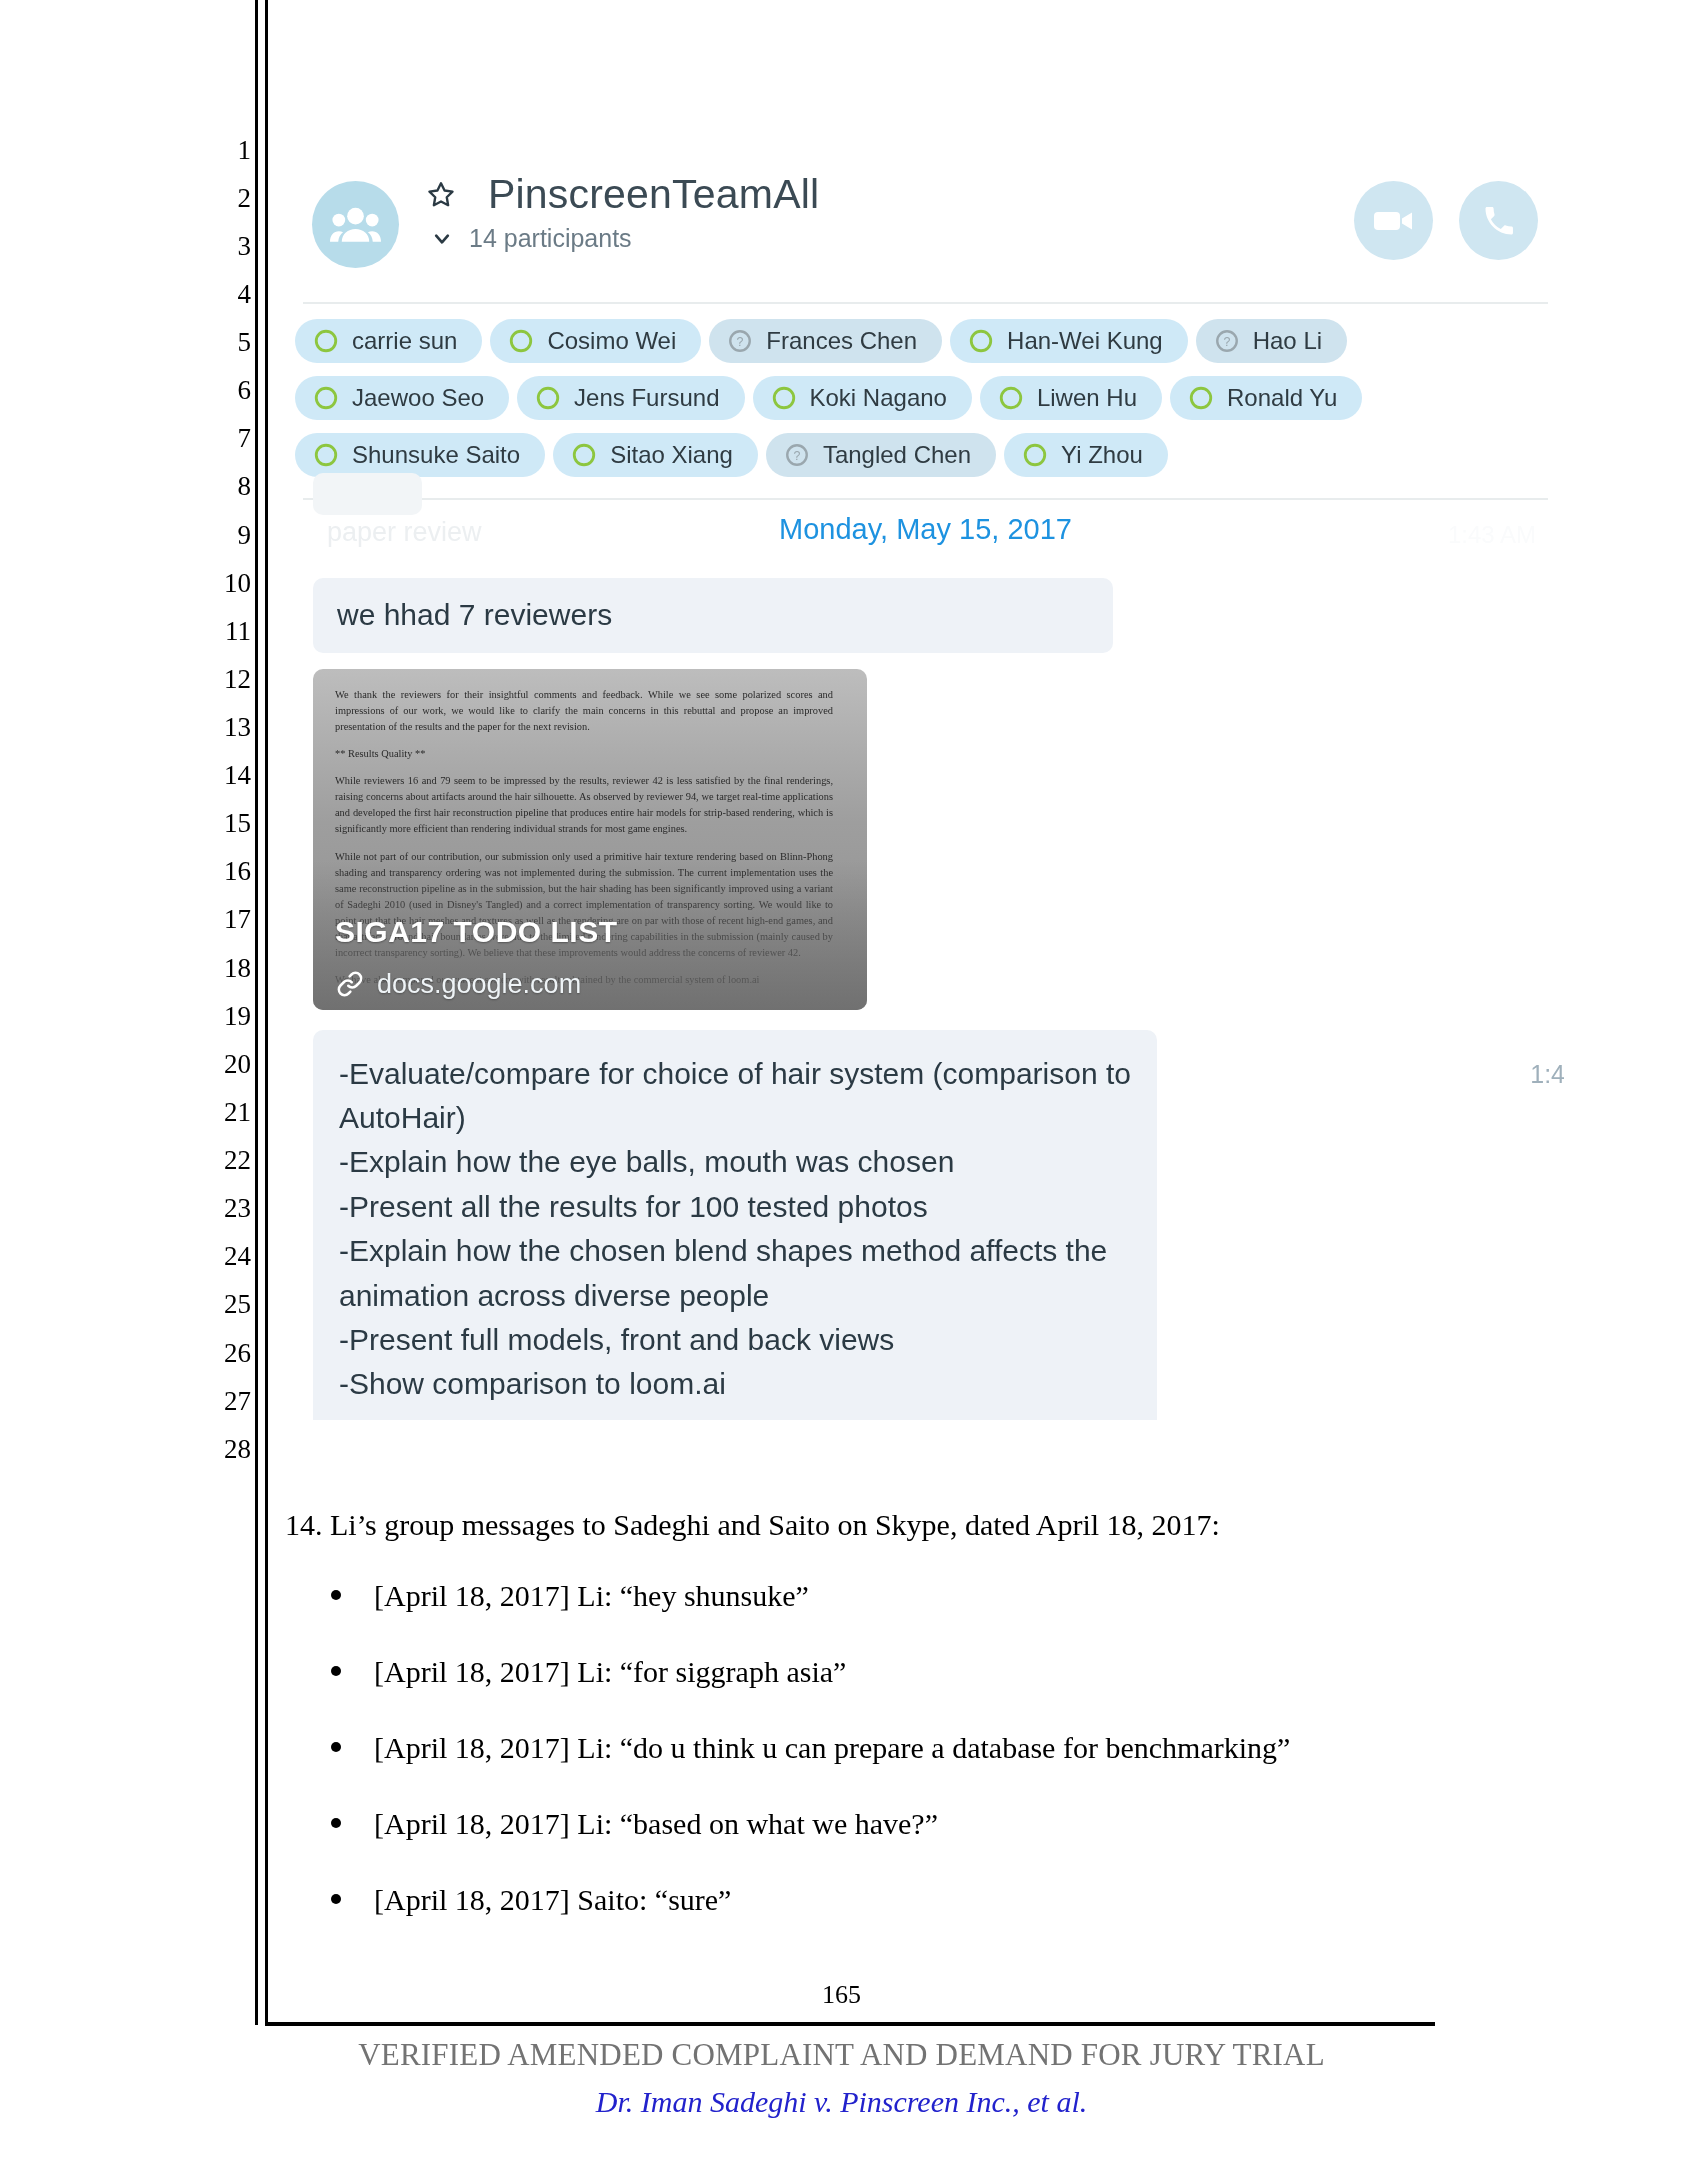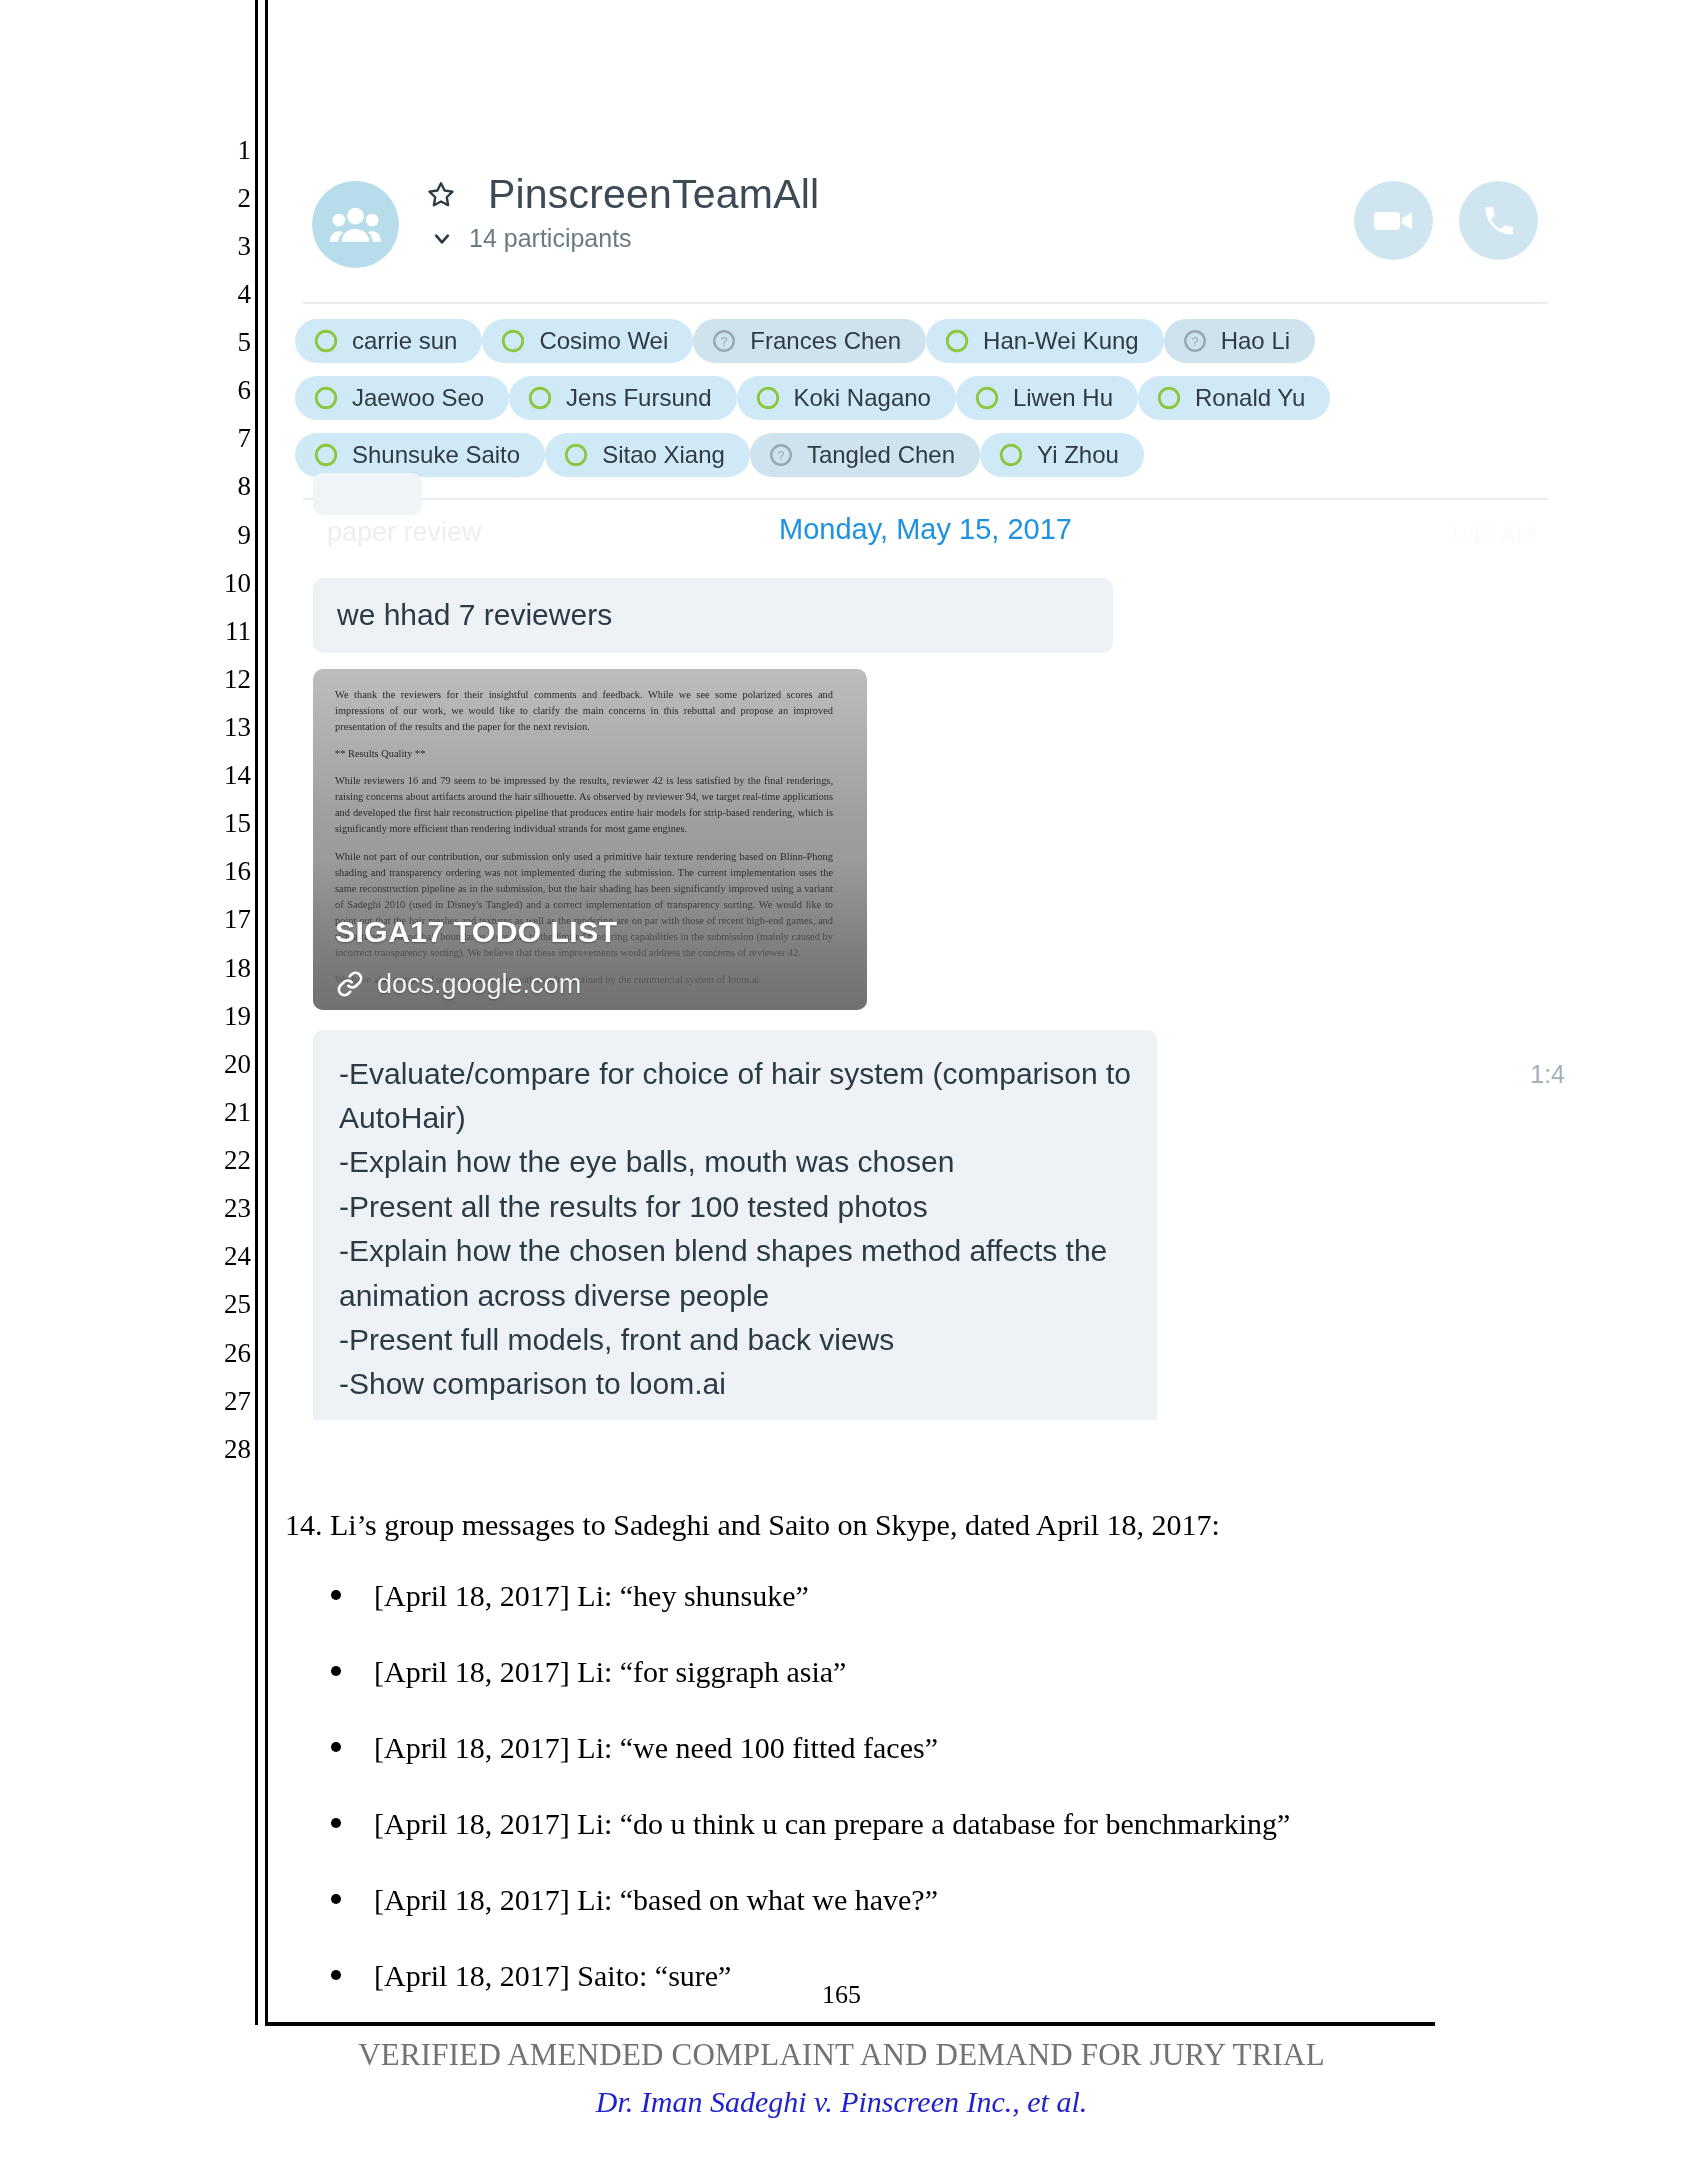--- a/index.html
+++ b/index.html
@@ -49,21 +49,21 @@
   .sk-actions{position:absolute;right:26px;top:28px;display:flex;gap:26px;}
   .sk-act-btn{
     width:79px;height:79px;border-radius:50%;background:#cfe6f1;
     display:flex;align-items:center;justify-content:center;
   }
 
   .sk-divider{position:absolute;left:16px;right:16px;top:149px;height:2px;background:#e8eced;}
 
   
   .chips{position:absolute;left:4px;top:166px;right:0;}
-  .chip-row{display:flex;gap:0;margin-bottom:13px;padding-left:4px;}
+  .chip-row{display:flex;gap:8px;margin-bottom:13px;padding-left:4px;}
   .chip{
     display:inline-flex;align-items:center;gap:13px;
     background:#cfe9f7;border-radius:30px;height:44px;padding:0 25px 0 18px;
     font-size:24px;color:#2f3b42;white-space:nowrap;
   }
   .chip.unknown{background:#cfe3ee;}
   .st-ico{width:26px;height:26px;display:block;flex:0 0 26px;}
 
   .chips-divider{position:absolute;left:16px;right:16px;top:345px;height:2px;background:#e8eced;}
 
@@ -383,21 +383,20 @@
       </div>
 
     </div>
   </div>
 
   <div class="legal">
     <div class="legal-lead">14. Li’s group messages to Sadeghi and Saito on Skype, dated April 18, 2017:</div>
     <ul class="legal-list">
         <li>[April 18, 2017] Li: “hey shunsuke”</li>
         <li>[April 18, 2017] Li: “for siggraph asia”</li>
-        <li>[April 18, 2017] Li: “we need 100 fitted faces”</li>
         <li>[April 18, 2017] Li: “do u think u can prepare a database for benchmarking”</li>
         <li>[April 18, 2017] Li: “based on what we have?”</li>
         <li>[April 18, 2017] Saito: “sure”</li>
       </ul>
   </div>
 
   <div class="pageno">165</div>
   <div class="foot-rule"></div>
   <div class="foot-title">VERIFIED AMENDED COMPLAINT AND DEMAND FOR JURY TRIAL</div>
   <div class="foot-case">Dr. Iman Sadeghi v. Pinscreen Inc., et al.</div>

